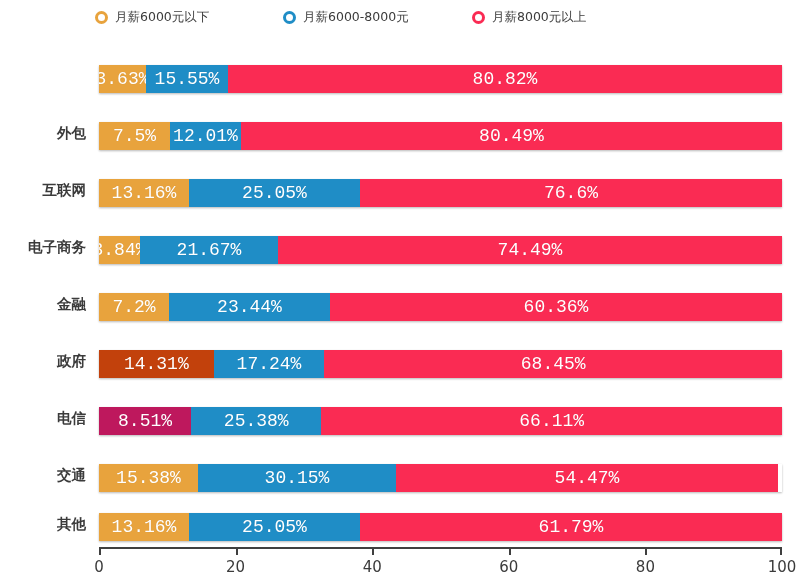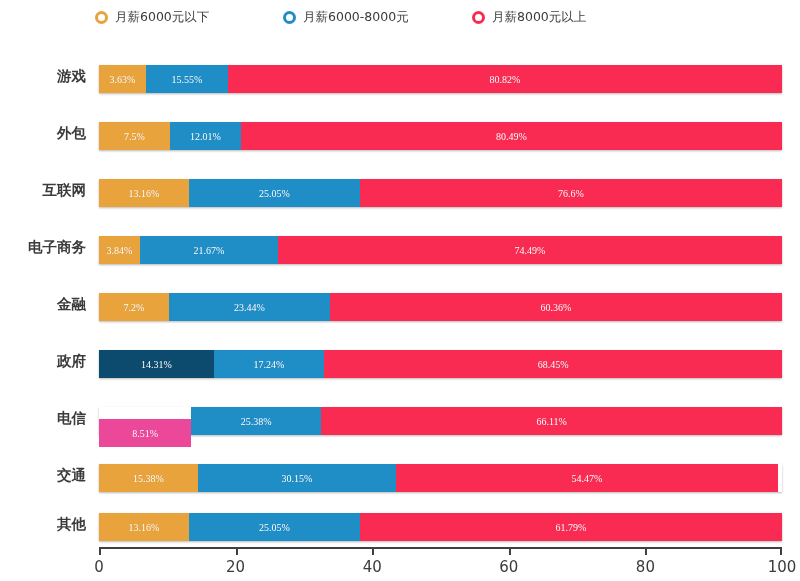--- a/index.html
+++ b/index.html
@@ -84,24 +84,24 @@
   }
   .seg {
     height: 100%;
     display: flex;
     align-items: center;
     justify-content: center;
     box-sizing: border-box;
     overflow: hidden;
   }
   .seg-label {
-    font-size: 10px;
+    font-size: 18px;
     color: #ffffff;
     white-space: nowrap;
-    font-family: Liberation Serif, serif;
+    font-family: Liberation Mono, monospace;
     text-shadow: 0 0 1px rgba(0,0,0,0.12);
   }
 
   
   #axis {
     position: absolute;
     left: 0;
     top: 0;
     width: 800px;
     height: 46px;
@@ -143,21 +143,20 @@
     </div>
     <div class="legend-item" style="position: absolute; left: 472px; align-items: center;">
       <span class="legend-marker" style="border: 3.5px solid rgb(250, 43, 83); background: rgb(255, 255, 255);"></span>
       <span class="legend-label">月薪8000元以上</span>
     </div>
   </div>
 
 <div id="plot">
   <div id="rows-container">
       <div class="row" style="top: 24px;">
-        <div class="cat-label">游戏</div>
         <div class="bar" style="left: 99px; width: 683px;">
           <div class="seg" style="width: 47px; background: rgb(232, 163, 61);">
             <span class="seg-label">3.63%</span>
           </div>
           <div class="seg" style="width: 82px; background: rgb(31, 141, 198);">
             <span class="seg-label">15.55%</span>
           </div>
           <div class="seg" style="width: 554px; background: rgb(250, 43, 83);">
             <span class="seg-label">80.82%</span>
           </div>
@@ -215,35 +214,35 @@
             <span class="seg-label">23.44%</span>
           </div>
           <div class="seg" style="width: 452px; background: rgb(250, 43, 83);">
             <span class="seg-label">60.36%</span>
           </div>
         </div>
       </div>
       <div class="row" style="top: 309px;">
         <div class="cat-label">政府</div>
         <div class="bar" style="left: 99px; width: 683px;">
-          <div class="seg" style="width: 118px; background: #0c4a6e;">
+          <div class="seg" style="width: 118px; background: #c2410c;">
             <span class="seg-label">14.31%</span>
           </div>
           <div class="seg" style="width: 114px; background: rgb(31, 141, 198);">
             <span class="seg-label">17.24%</span>
           </div>
           <div class="seg" style="width: 471px; background: rgb(250, 43, 83);">
             <span class="seg-label">68.45%</span>
           </div>
         </div>
       </div>
       <div class="row" style="top: 366px; padding-left: 25px;">
         <div class="cat-label">电信</div>
         <div class="bar" style="left: 99px; width: 683px;">
-          <div class="seg" style="width: 94px; background: #ec4899; margin-top: 12px;">
+          <div class="seg" style="width: 94px; background: #be185d;">
             <span class="seg-label">8.51%</span>
           </div>
           <div class="seg" style="width: 133px; background: rgb(31, 141, 198);">
             <span class="seg-label">25.38%</span>
           </div>
           <div class="seg" style="width: 470px; background: rgb(250, 43, 83);">
             <span class="seg-label">66.11%</span>
           </div>
         </div>
       </div>

